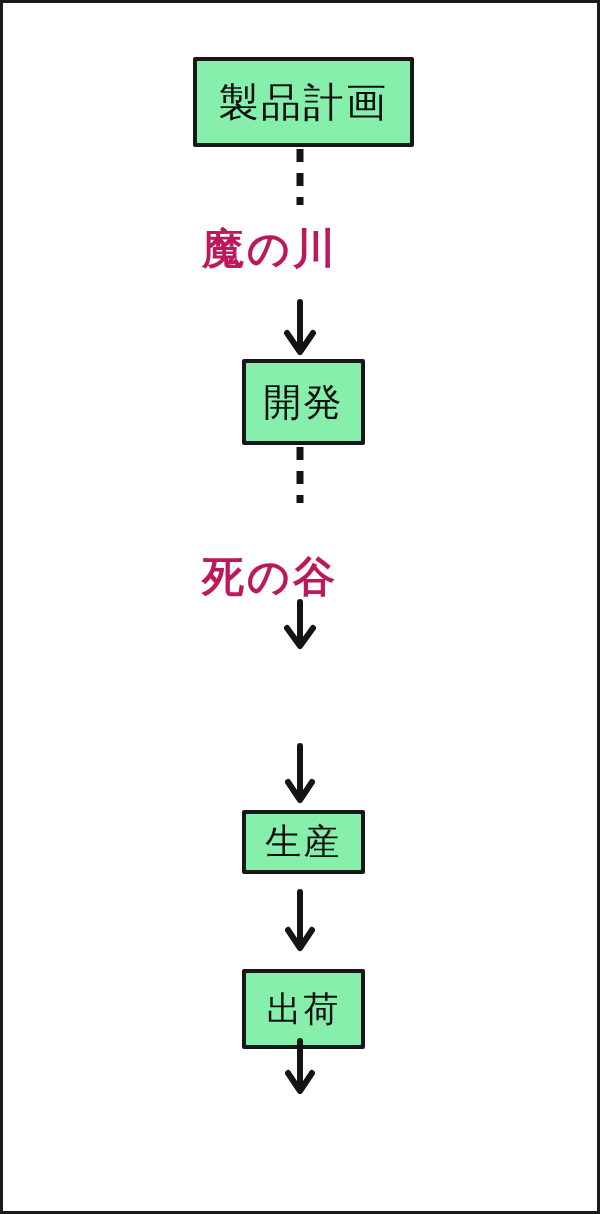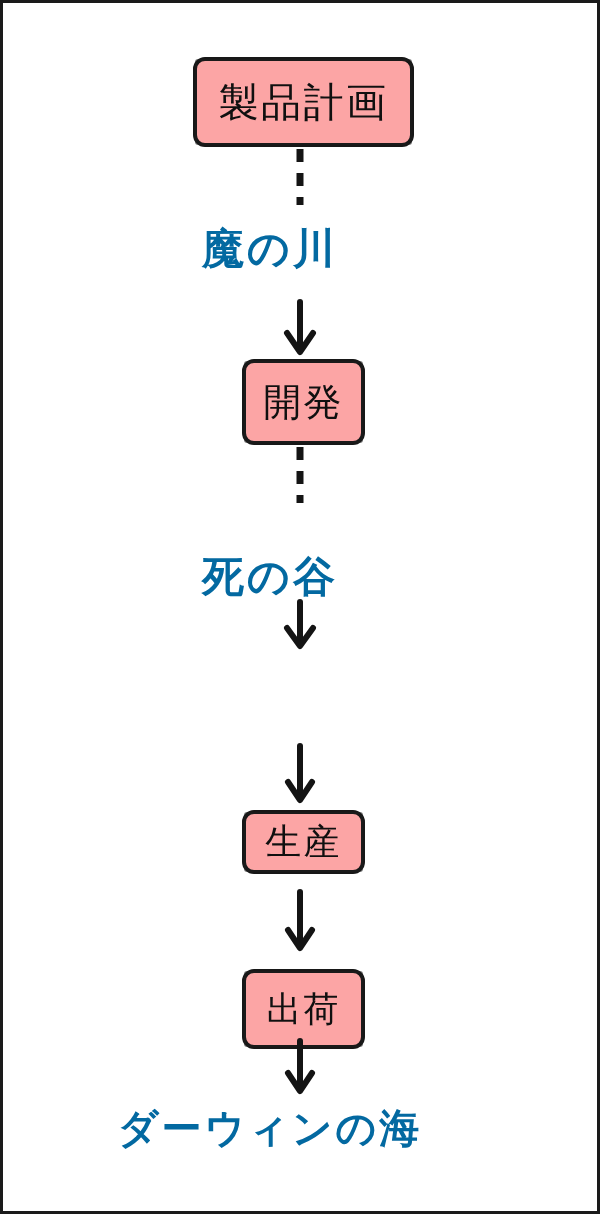--- a/index.html
+++ b/index.html
@@ -24,23 +24,23 @@
   }
   #edge-left   { left: 0;   top: 0; width: 3px;  height: 1214px; }
   #edge-right  { right: 0;  top: 0; width: 3px;  height: 1214px; }
   #edge-top    { left: 0;   top: 0; width: 600px; height: 3px; }
   #edge-bottom { left: 0; bottom: 0; width: 600px; height: 3px; }
 
   
   .node {
     position: absolute;
     box-sizing: border-box;
-    background: #fca5a5;
+    background: #86efac;
     border: 4px solid #171717;
-    border-radius: 12px;
+    border-radius: 2px;
     display: flex;
     align-items: center;
     justify-content: center;
     color: #101010;
     letter-spacing: 0.06em;
     line-height: 1;
     white-space: nowrap;
   }
   
   .node::before {
@@ -58,21 +58,21 @@
   #node-engineering { left: 105px; top: 652px; width: 390px; height: 92px;  font-size: 42px; }
   #node-production  { left: 242px; top: 810px; width: 123px; height: 64px;  font-size: 36px; }
   #node-shipment    { left: 242px; top: 959px; width: 123px; height: 80px;  font-size: 35px; margin-top: 10px; }
 
   
   .gap-label {
     position: absolute;
     width: 540px;
     left: 0;
     text-align: center;
-    color: #0369a1;
+    color: #be185d;
     font-weight: bold;
     letter-spacing: 0.07em;
     line-height: 1;
     white-space: nowrap;
   }
   #label-devil-river { top: 228px; font-size: 42px; }
   #label-death-valley { top: 556px; font-size: 42px; }
   #label-darwin-sea  { top: 1108px; font-size: 40px; }
 
   
@@ -178,15 +178,14 @@
 
   <div class="node" id="node-shipment">出荷</div>
 
   <div class="conn" id="conn-7">
     <svg width="40" height="58" viewBox="0 0 40 58" aria-hidden="true">
       <path class="stroke-solid" d="M20 2 L20 48"></path>
       <path class="head" d="M8 34 L20 52 L32 34"></path>
     </svg>
   </div>
 
-  <div class="gap-label" id="label-darwin-sea">ダーウィンの海</div>
 
 </div>
 
 </body></html>

